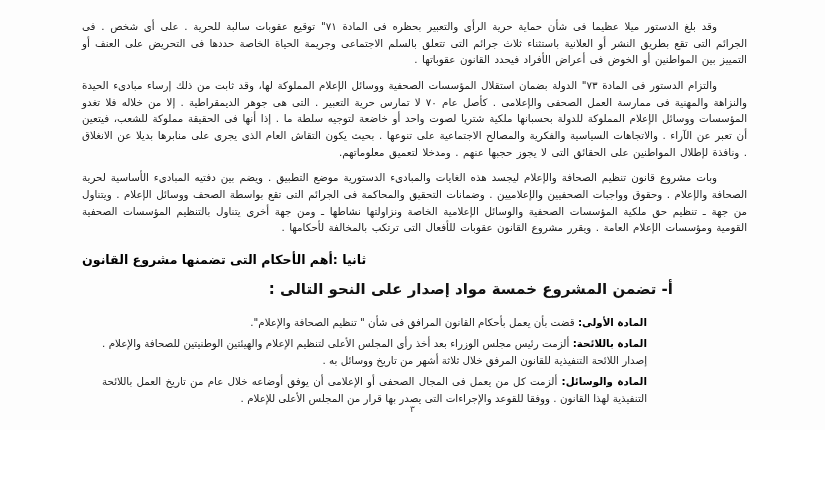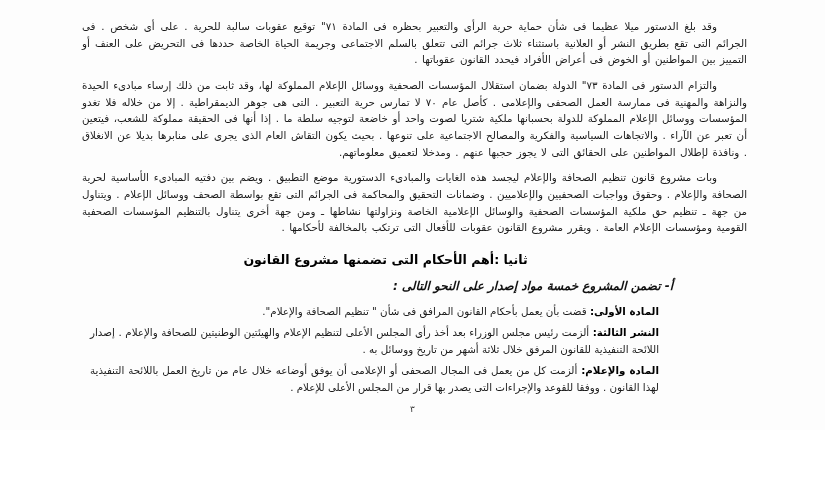--- a/index.html
+++ b/index.html
@@ -36,36 +36,35 @@
     word-spacing: 1.2px;
   }
   p.para:last-child {
     margin-bottom: 0;
   }
   .section-heading {
     margin: 14px 0 7px 0;
     font-size: 12.6px;
     font-weight: bold;
     color: #000;
-    text-align: center;
+    text-align: left;
     padding-right: 58px;
     letter-spacing: 0.2px;
   }
   .sub-heading {
     margin: 0 0 6px 0;
-    font-size: 12px;
+    font-size: 15px;
     font-weight: bold;
     color: #111;
     text-align: right;
     padding-right: 74px;
     letter-spacing: 0.2px;
-    font-style: italic;
   }
   .articles {
-    margin: 0;
+    margin: 12px;
     padding: 0;
     list-style: none;
   }
   .article-item {
     display: block;
     margin: 0 0 5px 0;
     font-size: 10.3px;
     line-height: 1.6;
     color: #1a1a1a;
     text-align: justify;
@@ -104,25 +103,25 @@
     <h2 class="section-heading">ثانيا :أهم الأحكام التى تضمنها مشروع القانون</h2>
 
     <h3 class="sub-heading">أ- تضمن المشروع خمسة مواد إصدار على النحو التالى :</h3>
 
     <ul class="articles">
       <li class="article-item">
         <span class="article-label">المادة الأولى:</span>
         <span class="article-text">قضت بأن يعمل بأحكام القانون المرافق فى شأن " تنظيم الصحافة والإعلام".</span>
       </li>
       <li class="article-item">
-        <span class="article-label">النشر الثالثة:</span>
+        <span class="article-label">المادة باللائحة:</span>
         <span class="article-text">ألزمت رئيس مجلس الوزراء بعد أخذ رأى المجلس الأعلى لتنظيم الإعلام والهيئتين الوطنيتين للصحافة والإعلام . إصدار اللائحة التنفيذية للقانون المرفق خلال ثلاثة أشهر من تاريخ ووسائل به .</span>
       </li>
       <li class="article-item">
-        <span class="article-label">المادة والإعلام:</span>
+        <span class="article-label">المادة والوسائل:</span>
         <span class="article-text">ألزمت كل من يعمل فى المجال الصحفى أو الإعلامى أن يوفق أوضاعه خلال عام من تاريخ العمل باللائحة التنفيذية لهذا القانون . ووفقا للقوعد والإجراءات التى يصدر بها قرار من المجلس الأعلى للإعلام .</span>
       </li>
     </ul>
 
   </div>
 
   <div class="page-number">٣</div>
 
 </div>
 

